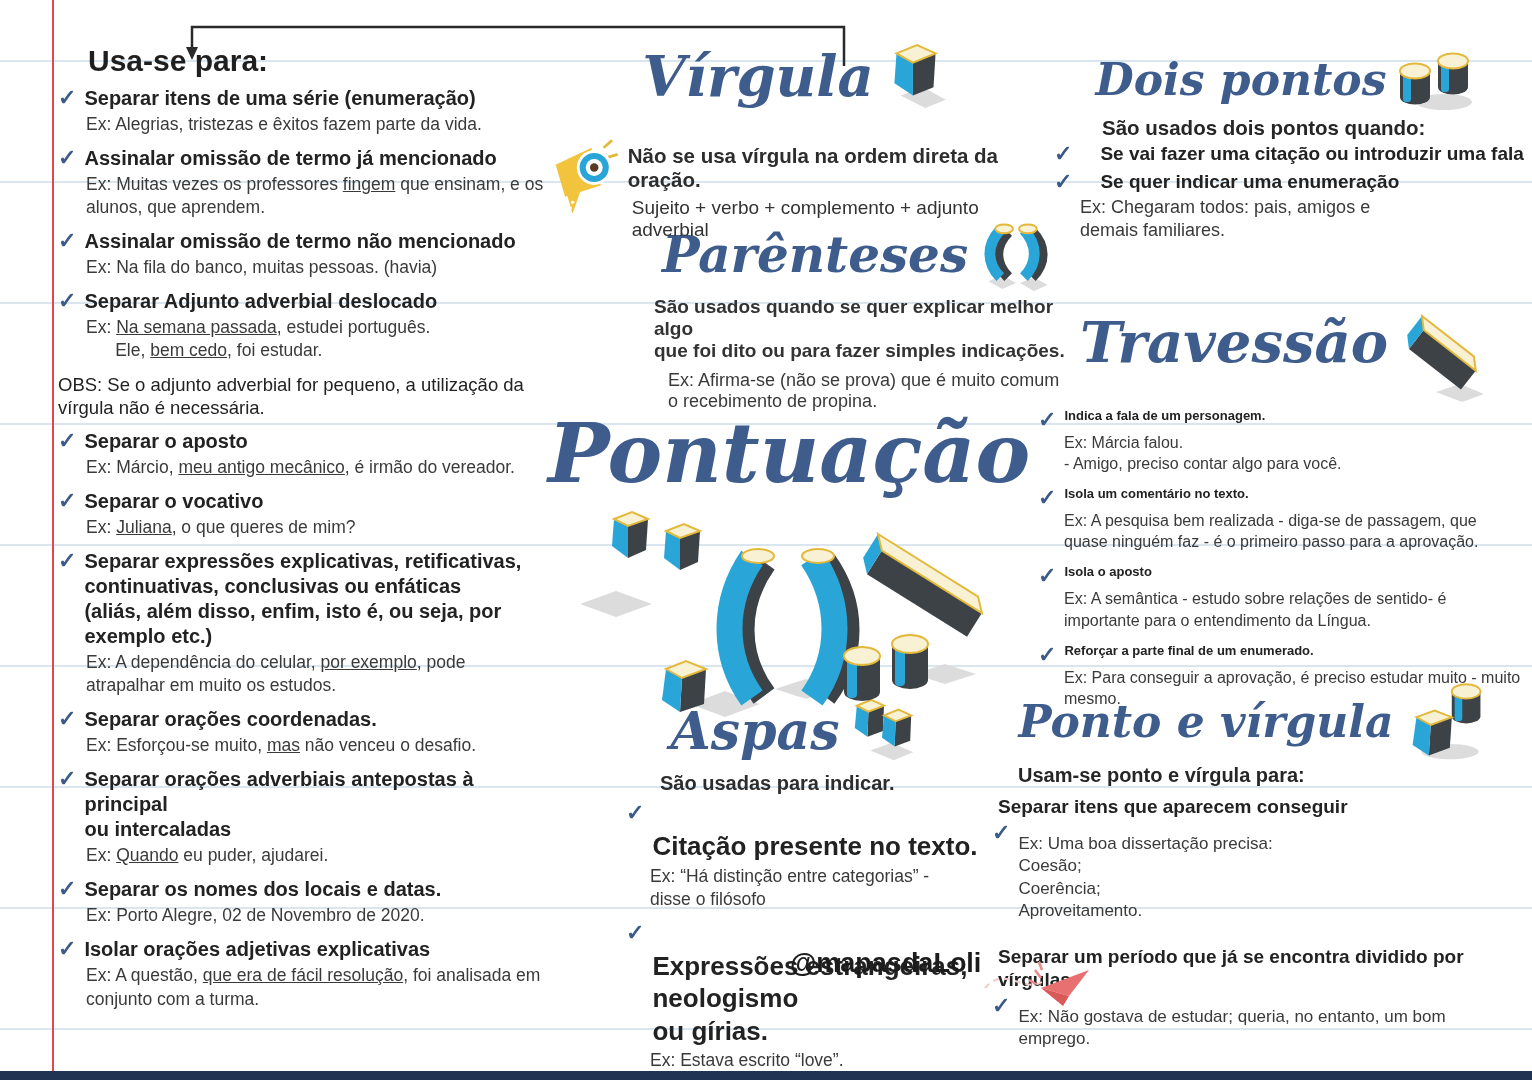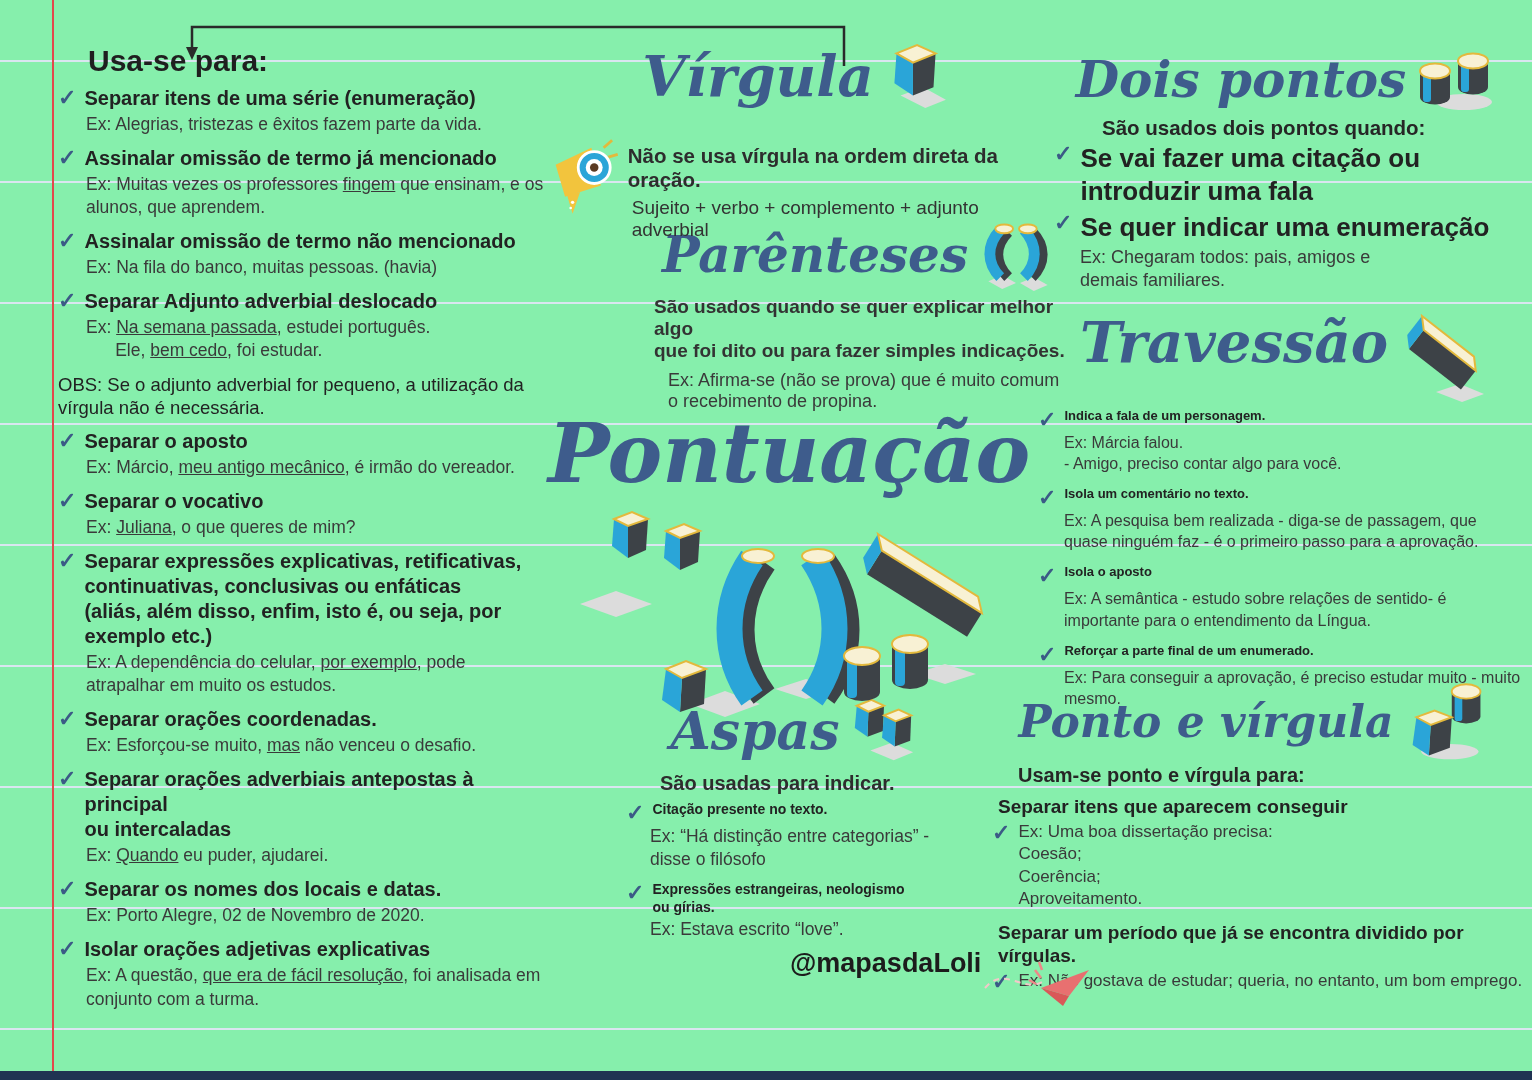--- a/index.html
+++ b/index.html
@@ -2,21 +2,21 @@
 <html style="--heading: #3e5c8c; --check: #3b5a86; --ink: #2b2b2b; --icon-blue: #2aa5d8; --icon-dark: #3d4247; --icon-cream: #f8f1d4; --icon-yellow: #e3b93c; --ruling: #d9e6f0; --margin-red: #e2474b; --bottom-bar: #203352; --shadow-gray: #dcdcdc; --plane-red: #e87070;"><head>
 <meta charset="utf-8">
 <style>
   :root{
     --heading:#3e5c8c; --check:#3b5a86; --ink:#2b2b2b;
     --icon-blue:#2aa5d8; --icon-dark:#3d4247; --icon-cream:#f8f1d4; --icon-yellow:#e3b93c;
     --ruling:#d9e6f0; --margin-red:#e2474b; --bottom-bar:#203352; --shadow-gray:#dcdcdc;
     --plane-red:#e87070;
   }
   html,body{margin:0;padding:0;background:#888;}
-  .paper{position:relative;width:1532px;height:1080px;background:#86efac;overflow:hidden;
+  .paper{position:relative;width:1532px;height:1080px;background:#ffffff;overflow:hidden;
          font-family:"Liberation Sans",sans-serif;color:var(--ink);}
   .ruling{position:absolute;left:0;right:0;top:60px;bottom:0;pointer-events:none;
           background:repeating-linear-gradient(to bottom,var(--ruling) 0 2px,transparent 2px 121px);}
   .margin-line{position:absolute;left:52px;top:0;bottom:0;width:2px;background:var(--margin-red);}
   .bottom-bar{position:absolute;left:0;right:0;bottom:0;height:9px;background:var(--bottom-bar);}
   .sec{position:absolute;}
   .script{font-family:"DejaVu Serif",serif;font-style:italic;font-weight:bold;color:var(--heading);margin:0;line-height:1;}
   .title-row{display:flex;align-items:center;justify-content:center;gap:10px;}
   
   .left-col{left:58px;top:44px;width:504px;}
@@ -39,43 +39,43 @@
   .sec-parenteses{left:642px;top:218px;width:436px;}
   .sec-parenteses .script{font-size:50px;}
   .p-desc{font-size:19px;color:#333;margin:4px 0 0 12px;white-space:pre-line;font-weight:600;}
   .p-ex{font-size:18px;color:#3a3a3a;margin:8px 0 0 26px;white-space:pre-line;}
   .central-title{position:absolute;left:548px;top:412px;width:456px;text-align:left;font-size:82px;z-index:2;}
   .central-illo{position:absolute;left:562px;top:498px;z-index:1;}
   .sec-aspas{left:596px;top:696px;width:396px;}
   .sec-aspas .script{font-size:52px;}
   .a-desc{font-size:20px;font-weight:600;color:#2d2d2d;margin:6px 0 6px 64px;}
   .sec-aspas .items{margin-left:30px;}
-  .sec-aspas .label{font-size:14px;}
+  .sec-aspas .label{font-size:26px;margin-top:29px;}
   .sec-aspas .ex{font-size:17.5px;margin-left:24px;}
   .signature{position:absolute;left:790px;top:948px;display:flex;align-items:flex-start;gap:2px;}
   .signature .sig-text{font-size:27px;font-weight:bold;color:#1c1c1c;font-family:"Liberation Sans",sans-serif;}
   
   .sec-doispontos{left:1054px;top:48px;width:470px;}
-  .sec-doispontos .script{font-size:50px;}
+  .sec-doispontos .script{font-size:44px;}
   .d-desc{font-size:20.5px;font-weight:bold;color:#262626;margin:4px 0 2px 48px;}
-  .sec-doispontos .label{font-size:26px;}
+  .sec-doispontos .label{font-size:19px;margin-left:20px;}
   .sec-doispontos .ex{font-size:18px;margin-left:26px;}
   .sec-doispontos .item{margin-bottom:4px;}
   .sec-travessao{left:1038px;top:314px;width:494px;}
   .sec-travessao .script{font-size:56px;}
   .sec-travessao .title-row{align-items:flex-start;}
   .sec-travessao .items{margin-top:2px;}
   .sec-travessao .label{font-size:13px;}
   .sec-travessao .ex{font-size:16px;margin-left:26px;}
   .sec-travessao .item{margin-bottom:12px;}
   .sec-pontovirgula{left:980px;top:682px;width:548px;}
   .sec-pontovirgula .script{font-size:44px;}
   .pv-desc{font-size:20px;font-weight:bold;color:#262626;margin:2px 0 8px 38px;}
   .sec-pontovirgula .label{font-size:19px;}
-  .sec-pontovirgula .ex{font-size:17px;margin:0;}
+  .sec-pontovirgula .ex{font-size:17px;margin:12px;}
   .sec-pontovirgula .exwrap{margin-left:12px;}
   .sec-pontovirgula .item{margin-bottom:10px;}
   .sec-pontovirgula .head{margin-left:18px;margin-bottom:2px;}
   
   .f-blue{fill:var(--icon-blue);} .f-dark{fill:var(--icon-dark);}
   .f-cream{fill:var(--icon-cream);stroke:var(--icon-yellow);stroke-width:2px;}
   .f-shadow{fill:var(--shadow-gray);} .s-blue{stroke:var(--icon-blue);fill:none;}
   .s-dark{stroke:var(--icon-dark);fill:none;} .s-ink{stroke:#2a2a2a;fill:none;}
 </style>
 </head>

